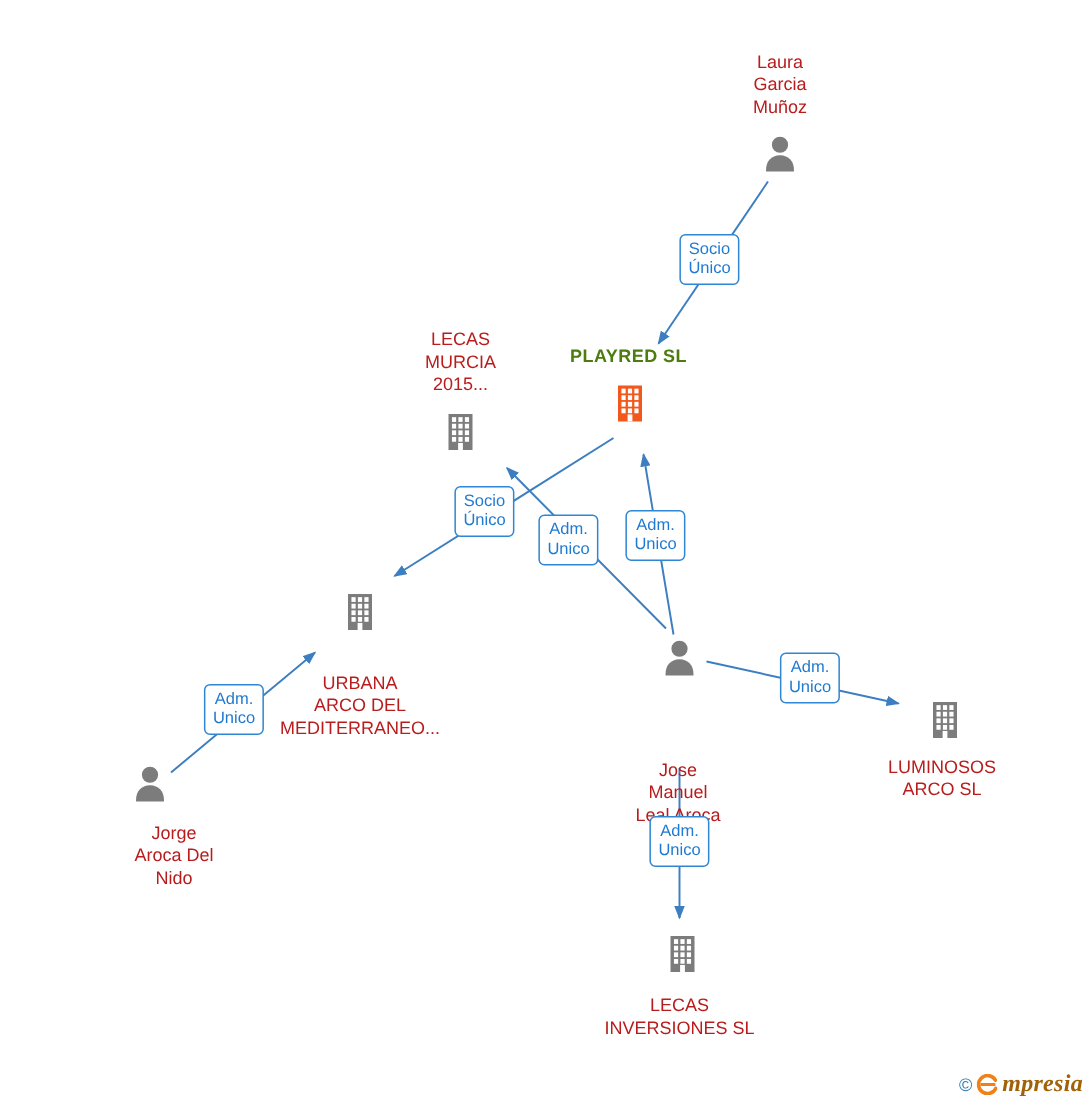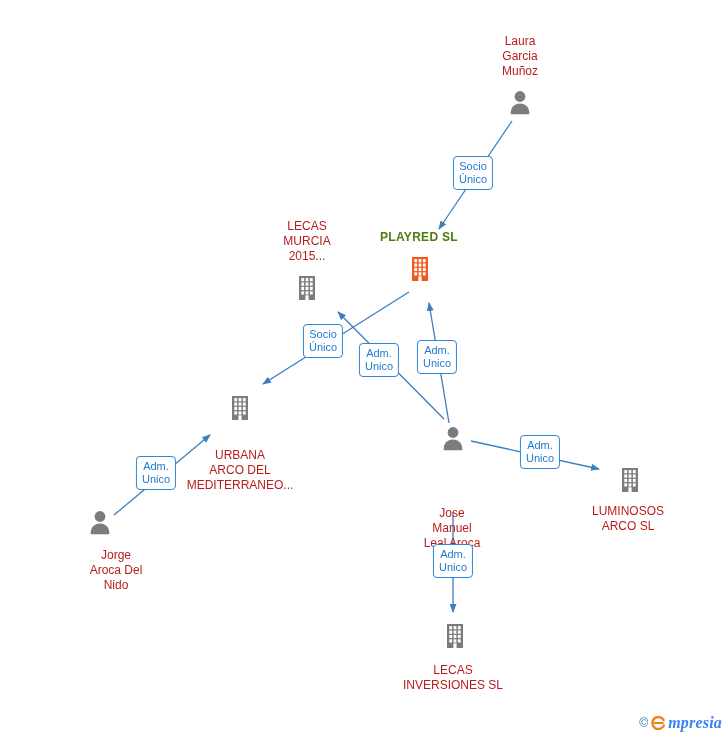--- a/index.html
+++ b/index.html
@@ -75,21 +75,21 @@
   .footer .copy {
     color: #2a7ab5;
     font-size: 12px;
   }
   .footer .logo-e { line-height: 0; }
   .footer .brand {
     font-family: "Liberation Serif", "DejaVu Serif", serif;
     font-style: italic;
     font-weight: bold;
     font-size: 16px;
-    color: #3b82f6;
+    color: #a16207;
     letter-spacing: 0.2px;
     text-align: right;
   }
 </style>
 </head>
 <body>
 
 <div id="stage">
 
   <svg id="edges-svg">

